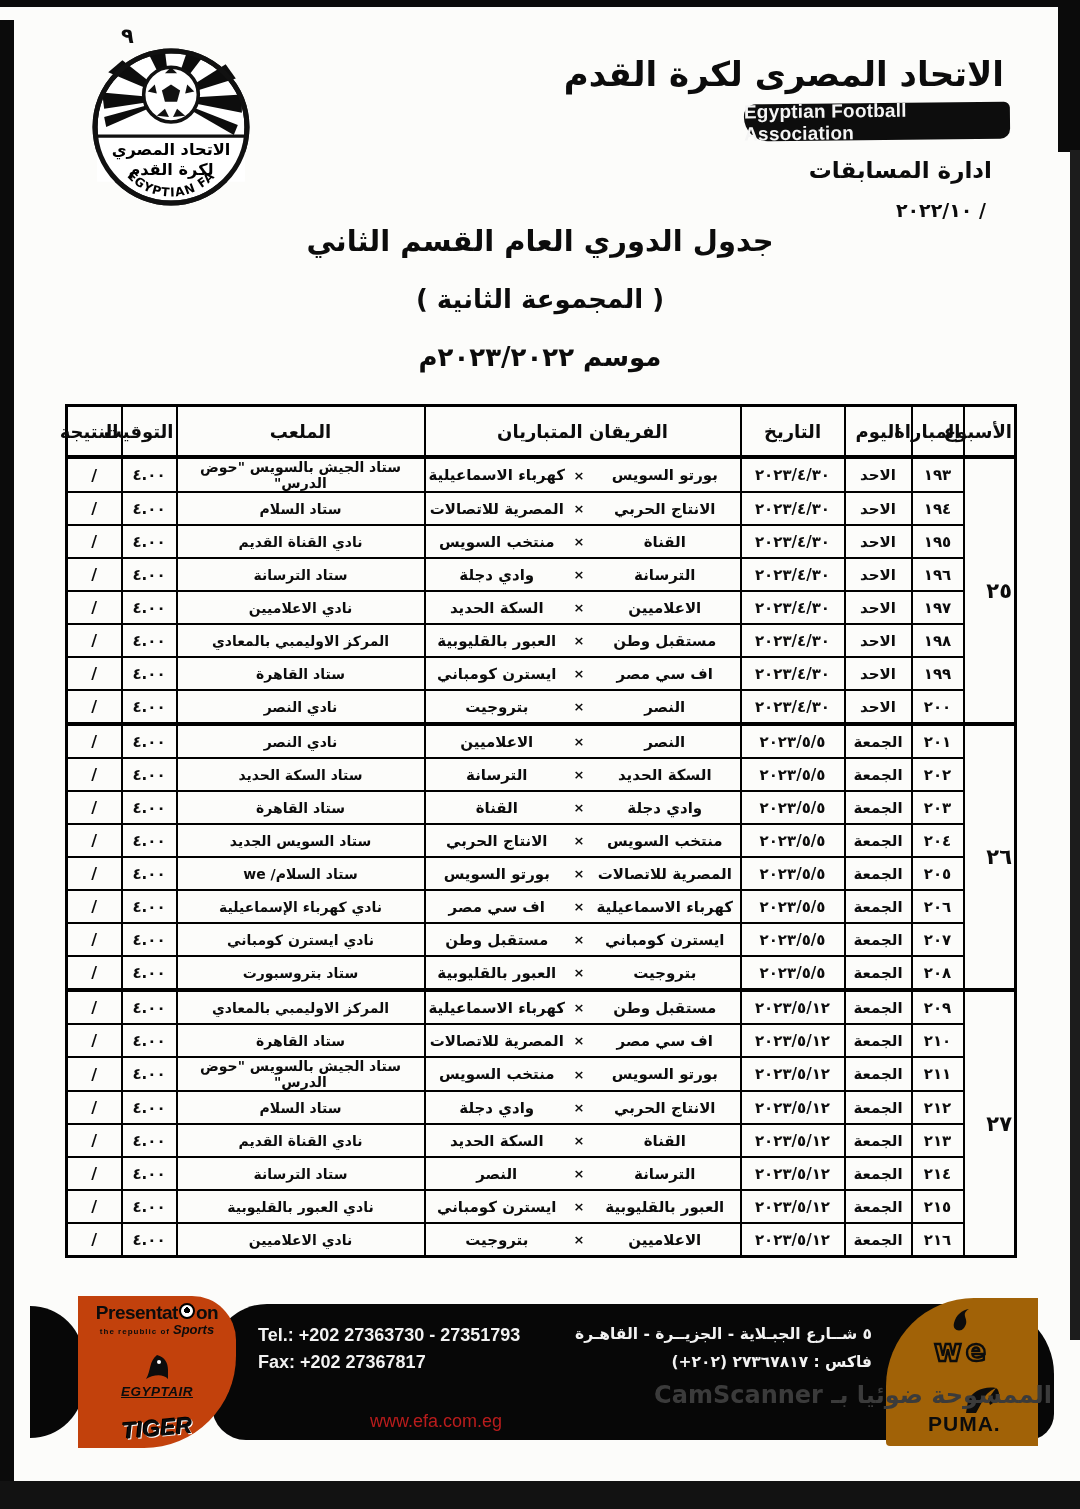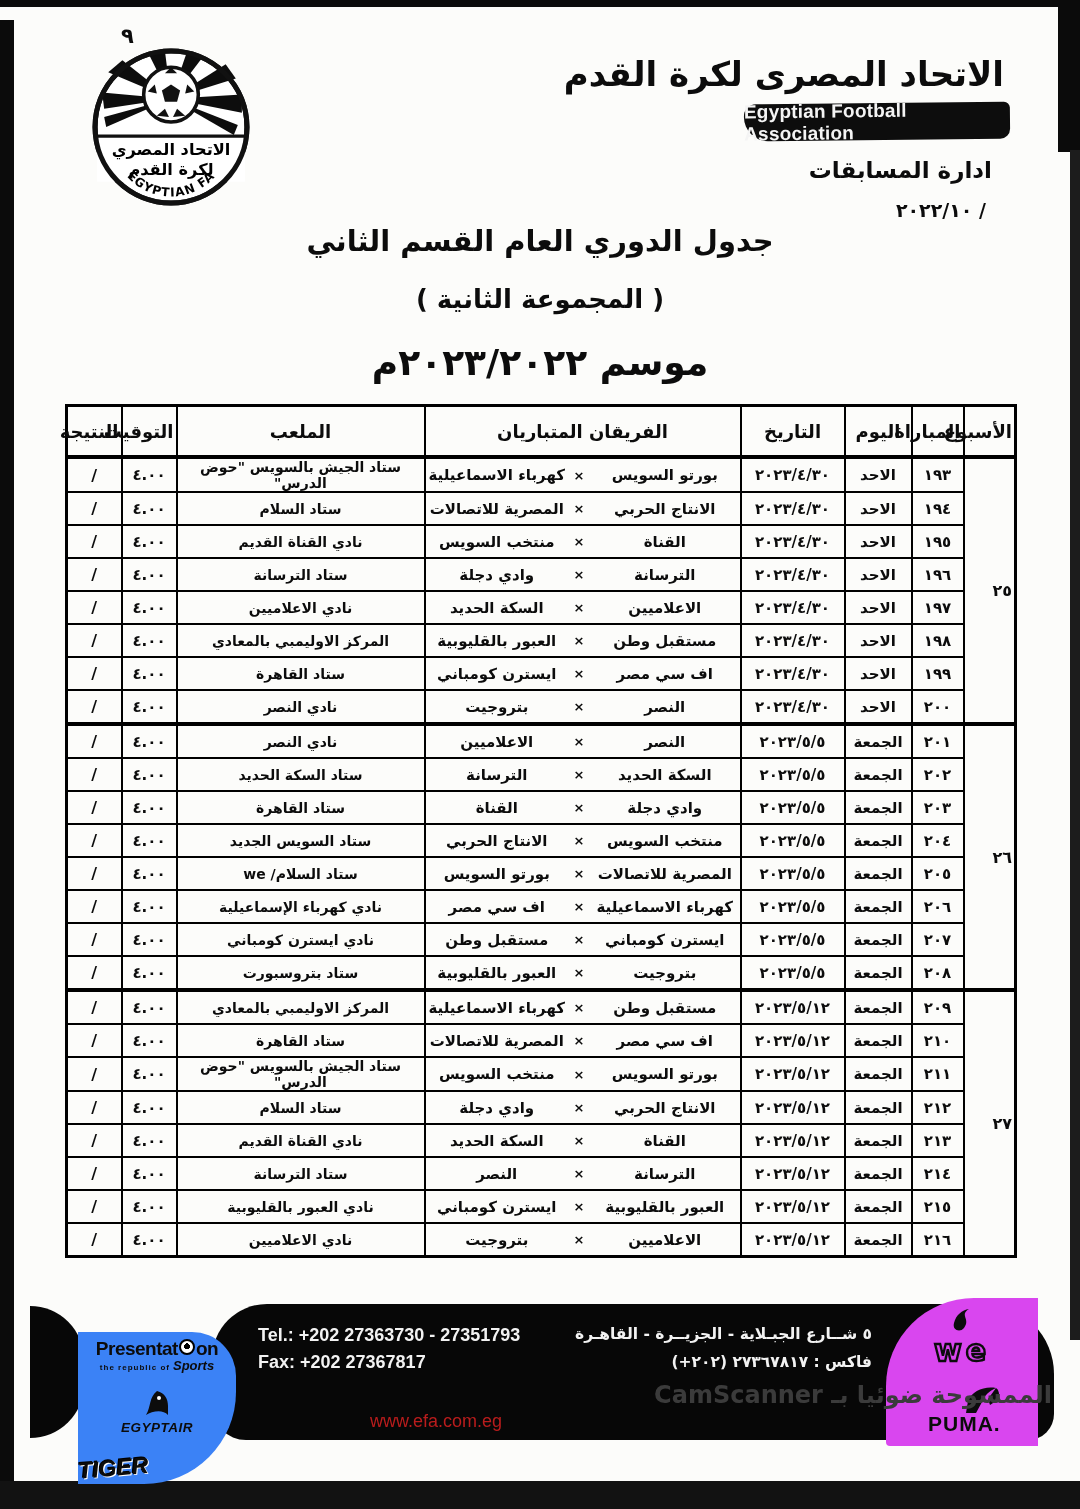--- a/index.html
+++ b/index.html
@@ -20,63 +20,63 @@
   .org-banner{position:absolute;top:103px;right:70px;width:266px;height:37px;background:#0d0d0d;color:#f4f4f4;
       display:flex;align-items:center;justify-content:center;font-size:19px;font-weight:bold;
       border-radius:12px 6px 10px 24px;transform:rotate(-0.6deg);
       font-family:"Liberation Sans",sans-serif;letter-spacing:0.2px;}
   .dept{position:absolute;top:157px;right:88px;font-size:23px;font-weight:bold;direction:rtl;}
   .doc-date{position:absolute;top:199px;right:94px;font-size:19px;font-weight:bold;direction:ltr;}
 
   .titles{position:absolute;left:65px;top:224px;width:950px;text-align:center;direction:rtl;}
   .title-main{font-size:29px;font-weight:bold;margin-bottom:26px;}
   .title-group{font-size:26px;font-weight:bold;margin-bottom:28px;}
-  .title-season{font-size:36px;font-weight:bold;}
+  .title-season{font-size:26px;font-weight:bold;}
 
   table.schedule{position:absolute;left:65px;top:404px;width:950px;border-collapse:collapse;
       direction:rtl;table-layout:fixed;border:3px solid #000;}
   .schedule th,.schedule td{border:2px solid #000;text-align:center;vertical-align:middle;padding:0 2px;}
   .schedule th{height:48px;font-size:18px;font-weight:bold;}
   .schedule td{height:31px;font-size:15px;font-weight:bold;}
   .schedule tr.week-first td{border-top:4px solid #000;}
-  td.c-week{font-size:16px;font-weight:bold;padding-left:36px;}
+  td.c-week{font-size:21px;font-weight:bold;padding-left:36px;}
   td.c-date{direction:ltr;}
   td.c-stadium{font-size:14px;}
   td.c-result{font-size:16px;}
   .teams{display:flex;align-items:center;width:100%;}
   .teams .home{flex:1.05;text-align:center;}
   .teams .x{width:26px;text-align:center;font-size:13px;}
   .teams .away{flex:1;text-align:center;}
 
   
   .footer{position:absolute;left:30px;top:1296px;width:1024px;height:152px;}
   .footer-band{position:absolute;left:182px;top:8px;right:0;bottom:8px;background:#070707;
       border-radius:55px 70px 26px 34px;}
   .footer-curl{position:absolute;left:0;top:10px;width:54px;height:132px;background:#070707;
       border-radius:0 78px 78px 0;}
-  .footer-logos{position:absolute;left:48px;top:0;width:158px;height:152px;background:#3b82f6;
-      border-radius:0 44px 92px 0;display:flex;flex-direction:column;
-      justify-content:space-between;padding:6px 0;box-sizing:border-box;margin-top:36px;}
-  .footer-right{position:absolute;right:16px;top:2px;width:152px;height:148px;background:#d946ef;
+  .footer-logos{position:absolute;left:48px;top:0;width:158px;height:152px;background:#c2410c;
+      border-radius:0 44px 92px 0;display:flex;flex-direction:column;align-items:center;
+      justify-content:space-between;padding:6px 0;box-sizing:border-box;}
+  .footer-right{position:absolute;right:16px;top:2px;width:152px;height:148px;background:#a16207;
       border-radius:88px 0 0 4px;display:flex;flex-direction:column;align-items:center;justify-content:center;}
   .addr-en{position:absolute;left:228px;top:26px;color:#f2f2f2;font-family:"Liberation Sans",sans-serif;
       font-size:18px;font-weight:bold;line-height:27px;white-space:nowrap;}
   .addr-ar{position:absolute;right:182px;top:24px;color:#f2f2f2;font-size:15.5px;font-weight:bold;
       line-height:28px;direction:rtl;text-align:right;white-space:nowrap;}
   .website{position:absolute;left:340px;width:330px;bottom:16px;color:#b91c1c;
       font-family:"Liberation Sans",sans-serif;font-size:18px;}
 
   .logo-presentation{text-align:center;}
   .pres-top{font-family:"Liberation Sans",sans-serif;font-size:19px;font-weight:bold;letter-spacing:-0.5px;white-space:nowrap;}
   .pres-ball{display:inline-block;width:12px;height:12px;border-radius:50%;border:2px solid #000;
       background:radial-gradient(circle at 50% 45%, #000 0 3px, #fff 3px);vertical-align:baseline;margin:0 1px;}
   .pres-sub{font-family:"Liberation Sans",sans-serif;font-size:8px;font-weight:bold;letter-spacing:1px;margin-top:-2px;}
   .pres-sub .sports{font-size:13px;font-style:italic;letter-spacing:0;margin-left:3px;}
   .logo-egyptair{text-align:center;}
-  .egyptair-text{font-family:"Liberation Sans",sans-serif;font-style:italic;font-weight:bold;font-size:13.5px;letter-spacing:0.5px;}
+  .egyptair-text{font-family:"Liberation Sans",sans-serif;font-style:italic;font-weight:bold;font-size:13.5px;letter-spacing:0.5px;text-decoration:underline;}
   .logo-tiger{font-family:"Liberation Sans",sans-serif;font-size:23px;font-weight:bold;font-style:italic;
       transform:rotate(-5deg);letter-spacing:0;text-shadow:1px 1px 0 #fff,-1px -1px 0 #000;}
 
   .camscanner{position:absolute;top:1381px;right:28px;direction:rtl;font-size:24px;color:#3b3b3b;font-weight:bold;
       font-family:"DejaVu Sans",sans-serif;}
 </style>
 </head>
 <body>
 
 <div class="page">

